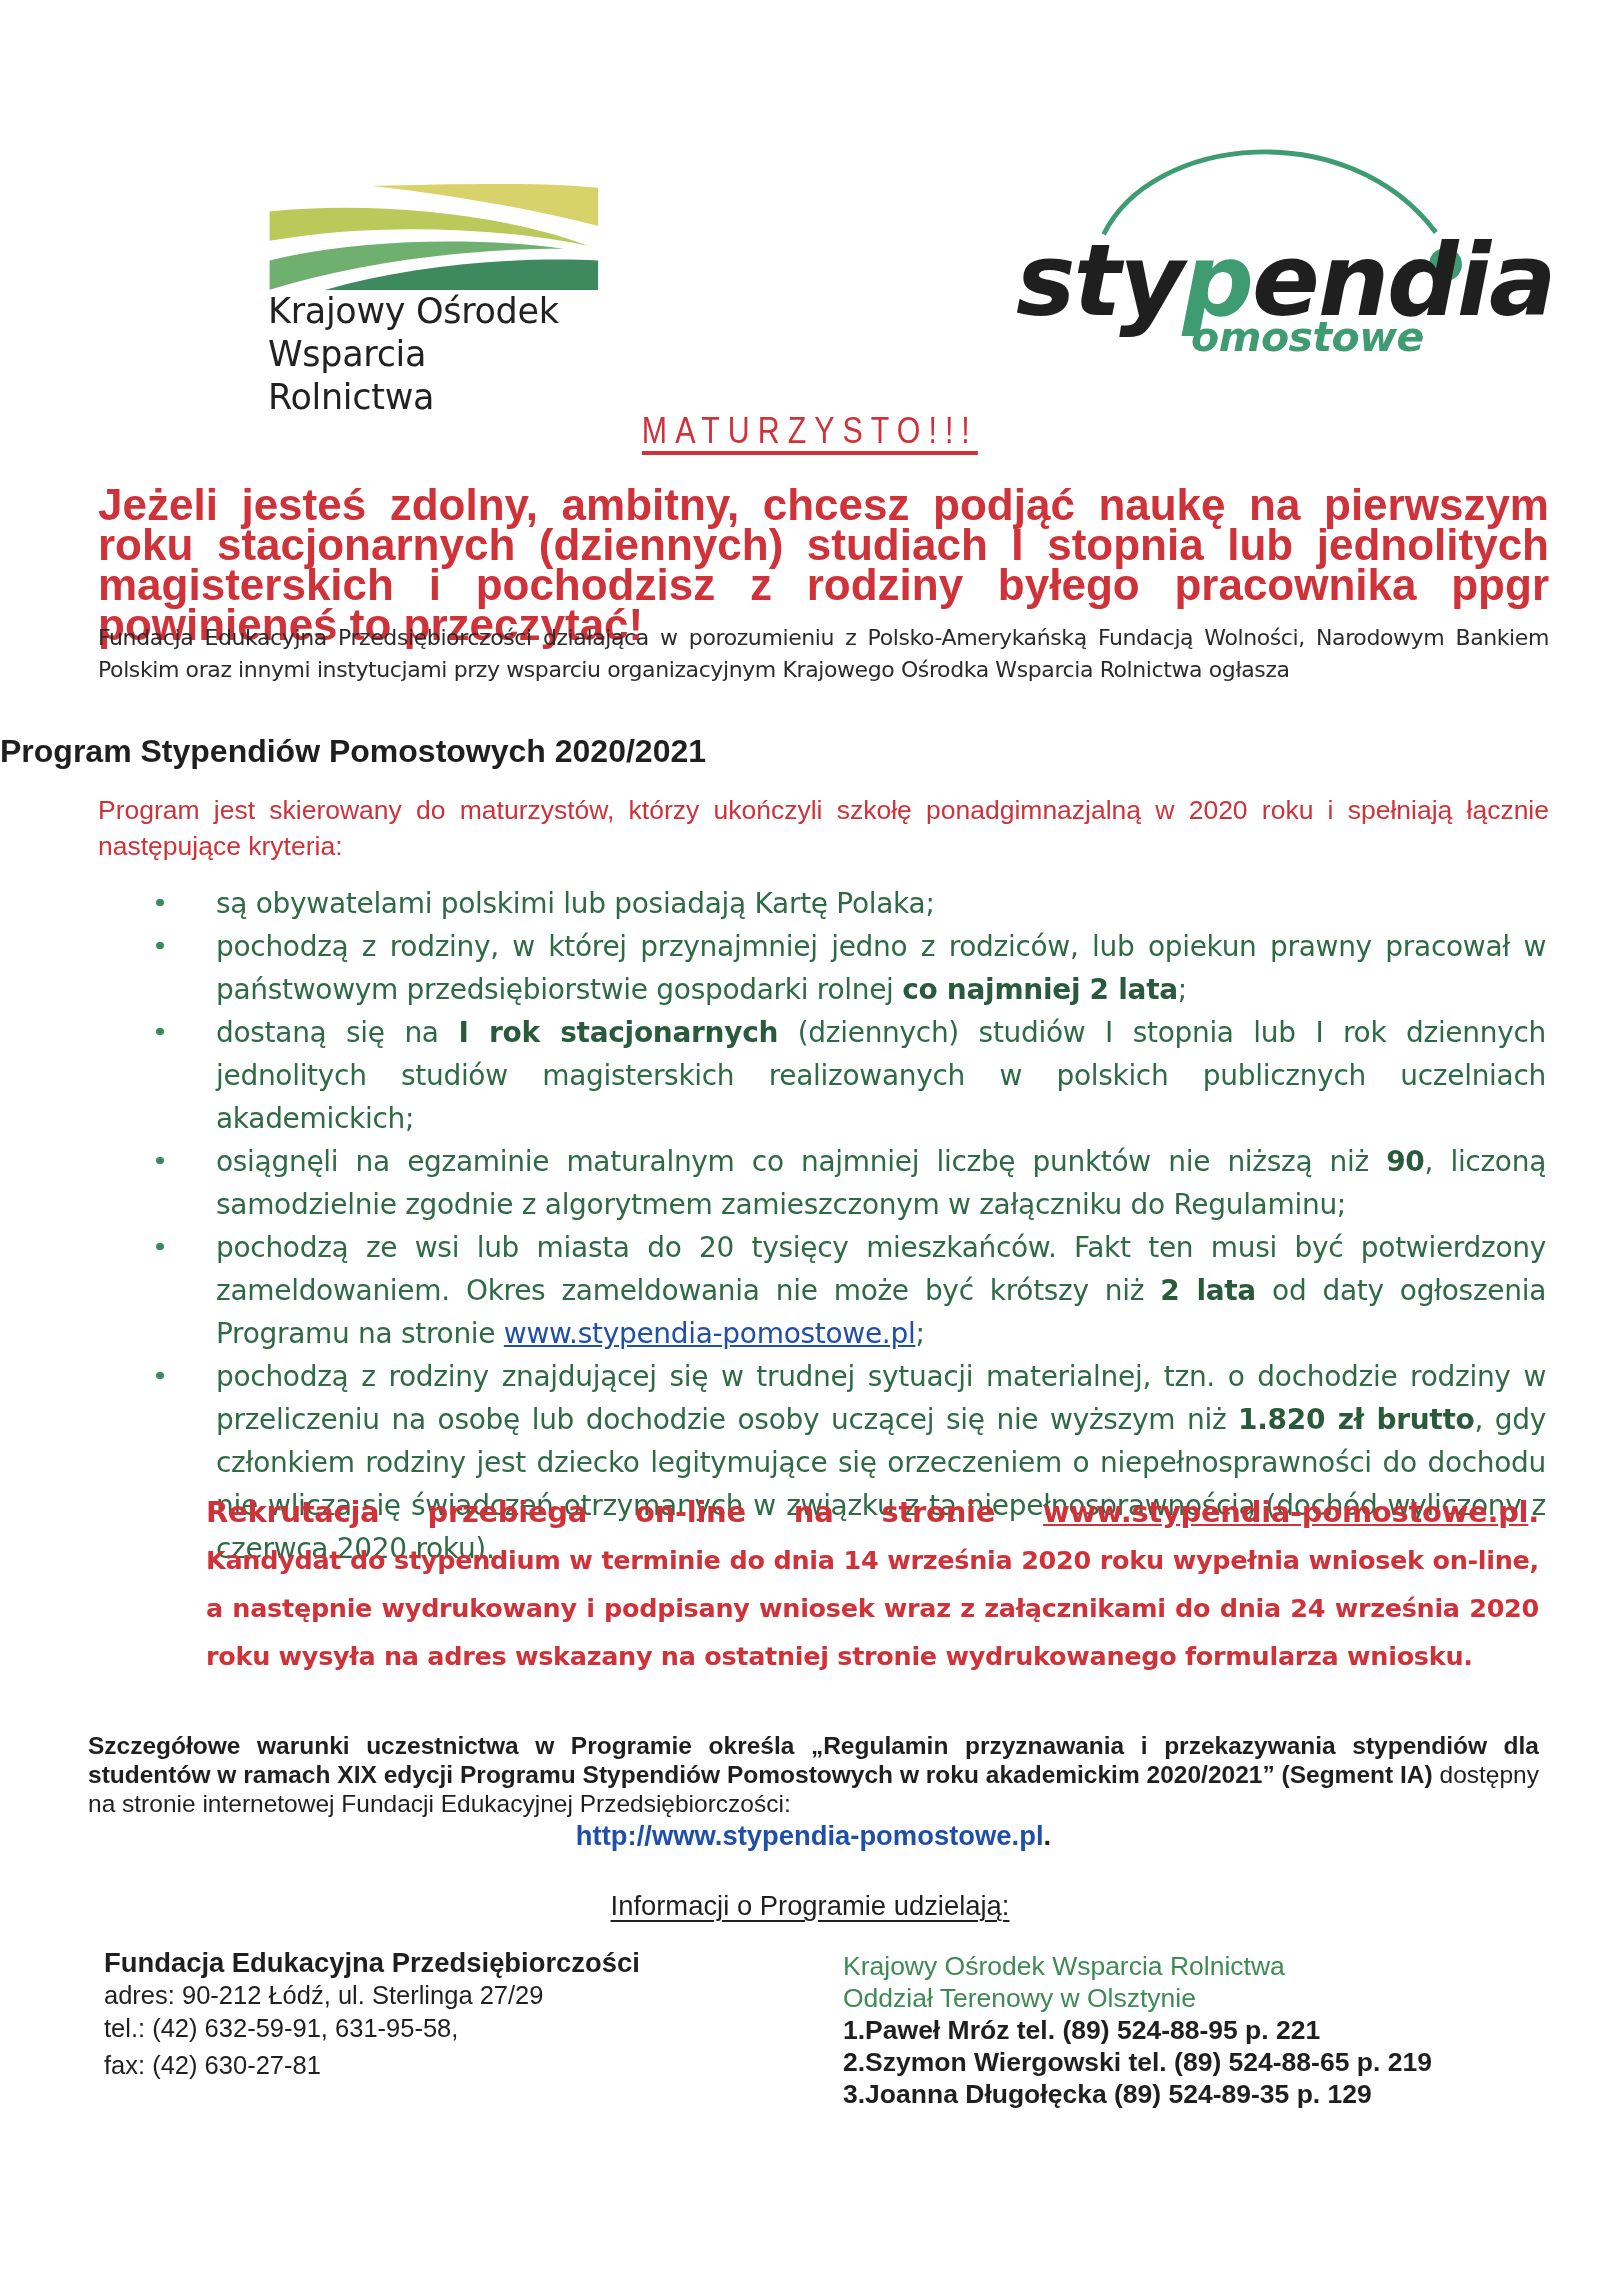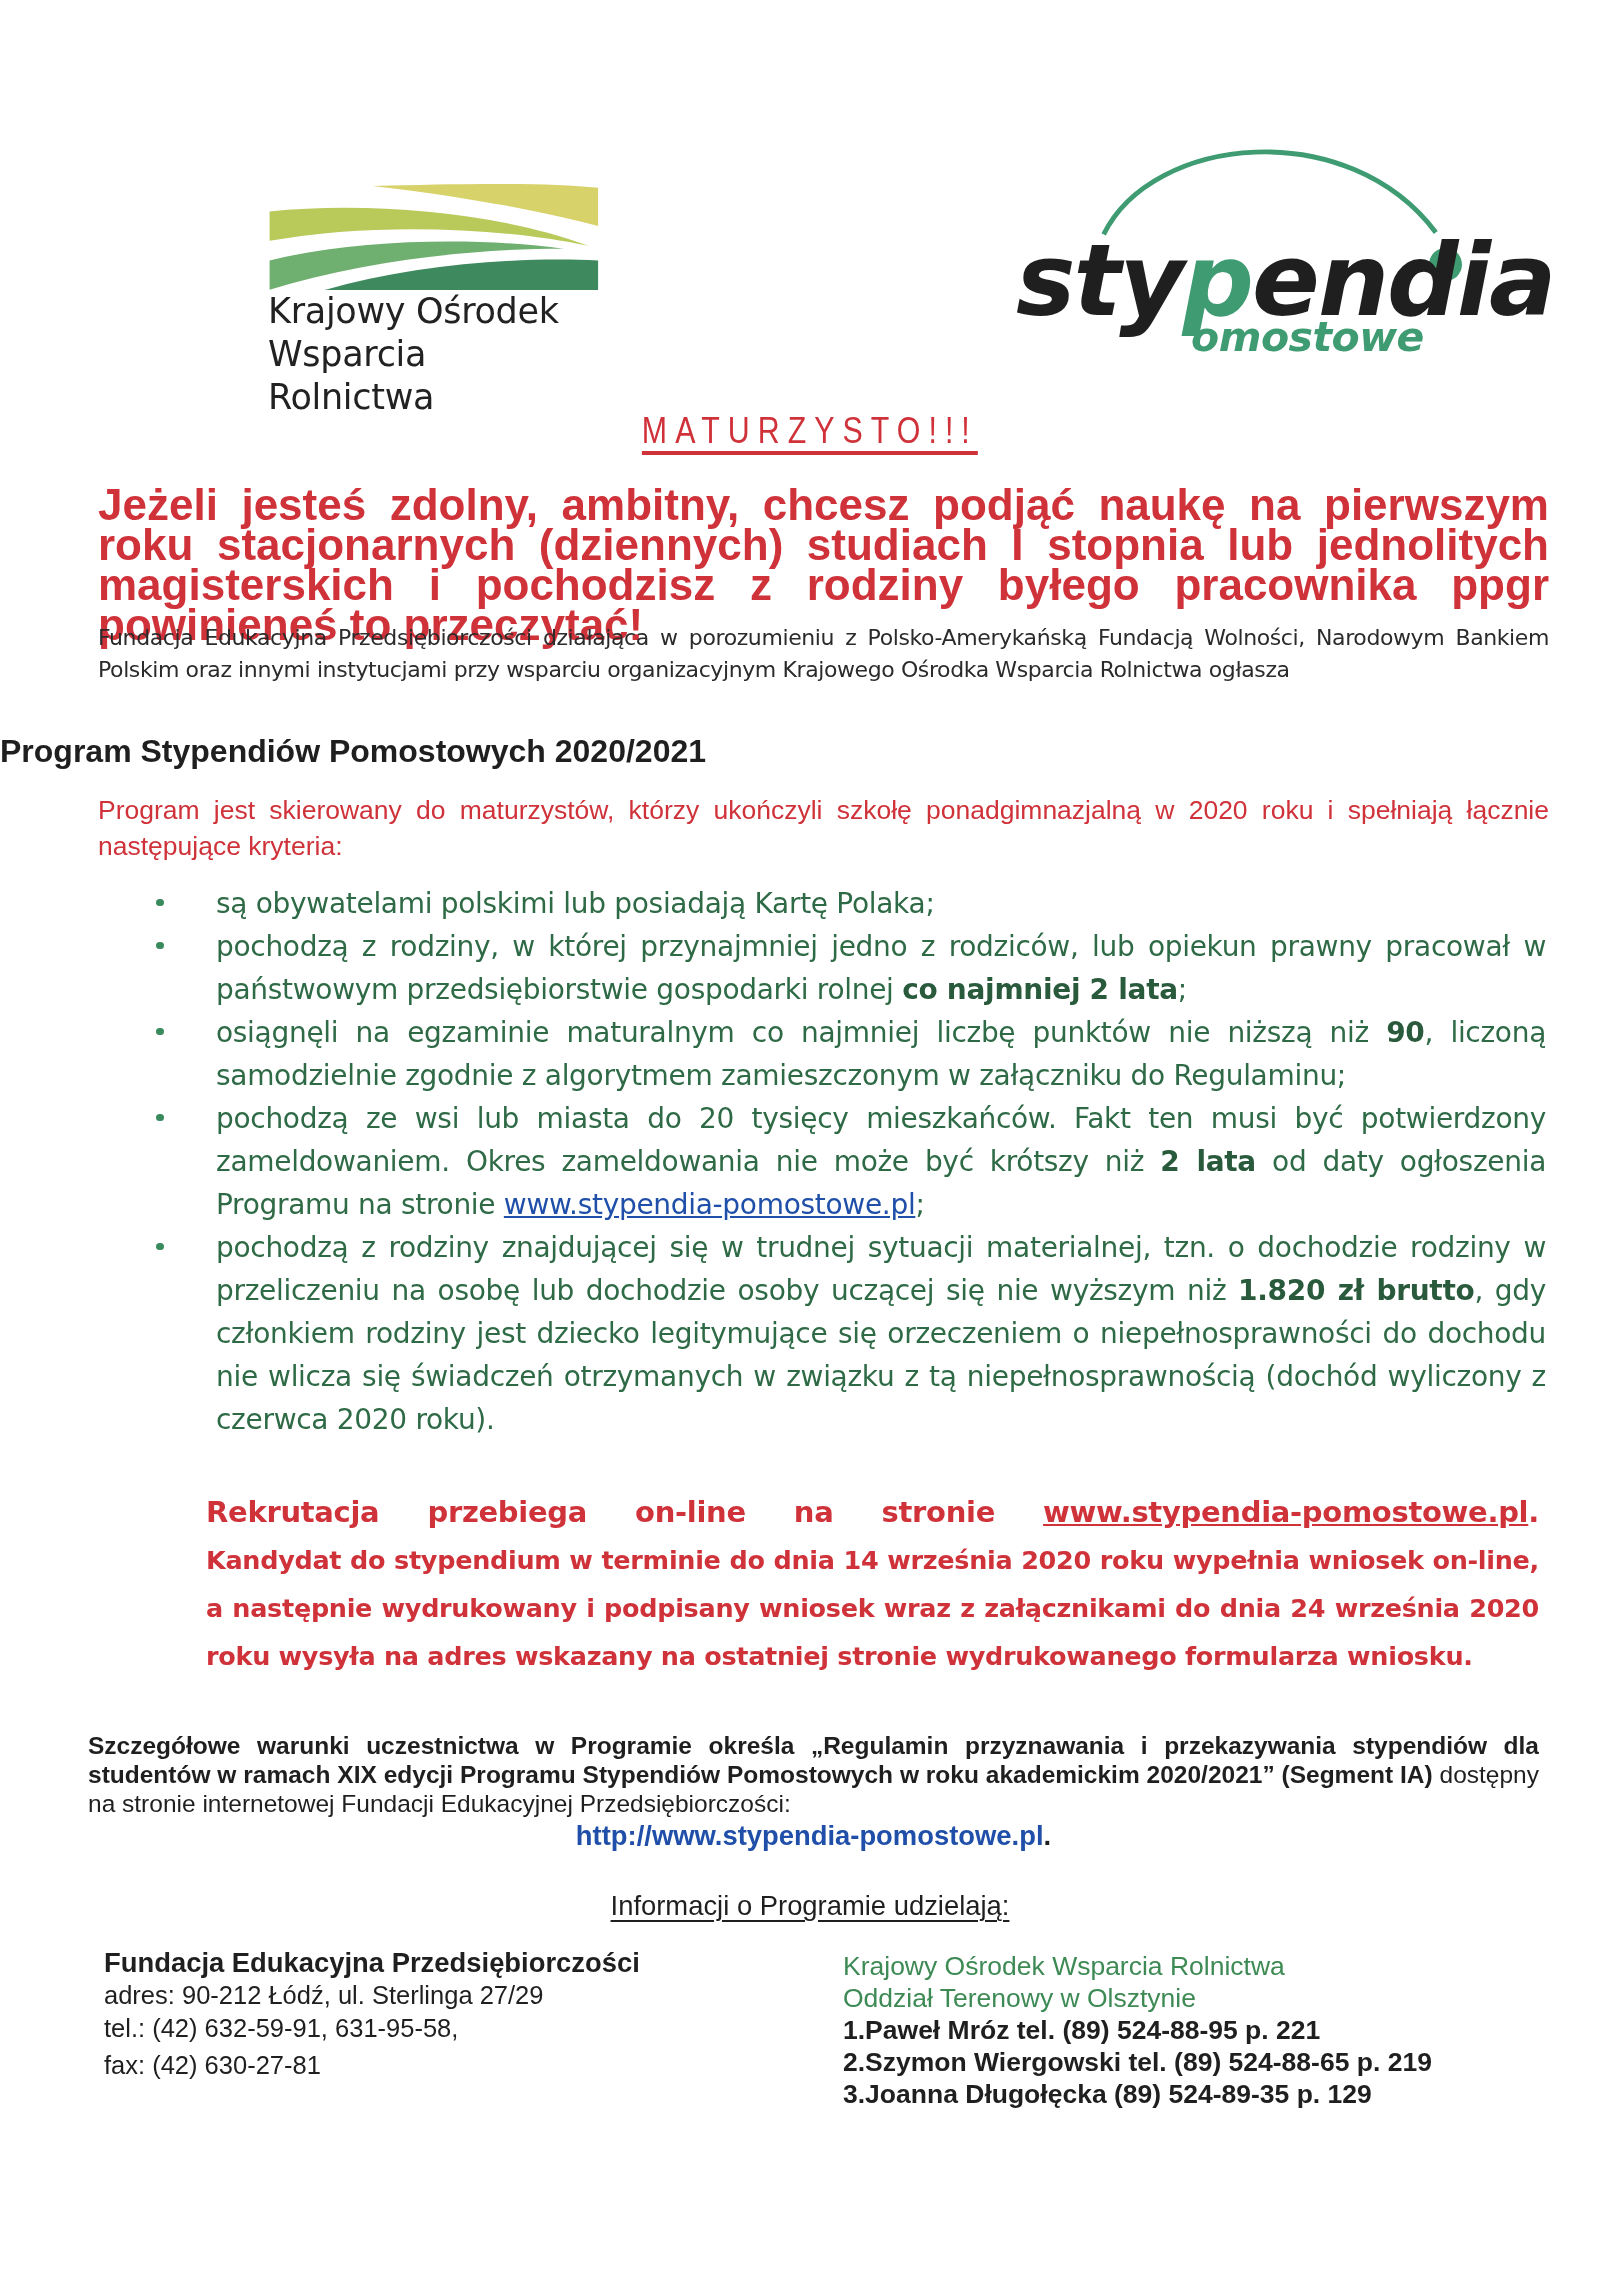--- a/index.html
+++ b/index.html
@@ -89,20 +89,24 @@
   <li>
     <span class="bullet"></span>
     <span>są obywatelami polskimi lub posiadają Kartę Polaka;</span>
   </li>
   <li>
     <span class="bullet"></span>
     <span> pochodzą z rodziny, w której przynajmniej jedno z rodziców, lub opiekun prawny pracował w państwowym przedsiębiorstwie gospodarki rolnej </span><b>co najmniej 2 lata</b><span>;</span>
   </li>
   <li>
     <span class="bullet"></span>
+    <span>dostaną się na </span><b>I rok stacjonarnych</b><span> (dziennych) studiów I stopnia lub I rok dziennych jednolitych studiów magisterskich realizowanych w polskich publicznych uczelniach akademickich;</span>
+  </li>
+  <li>
+    <span class="bullet"></span>
     <span>osiągnęli na egzaminie maturalnym co najmniej liczbę punktów nie niższą niż </span><b>90</b><span>, liczoną samodzielnie zgodnie z algorytmem zamieszczonym w załączniku do Regulaminu;</span>
   </li>
   <li>
     <span class="bullet"></span>
     <span>pochodzą ze wsi lub miasta do 20 tysięcy mieszkańców. Fakt ten musi być potwierdzony zameldowaniem. Okres zameldowania nie może być krótszy niż </span><b>2 lata</b><span> od daty ogłoszenia Programu na stronie </span><a href="#">www.stypendia-pomostowe.pl</a><span>;</span>
   </li>
   <li>
     <span class="bullet"></span>
     <span>pochodzą z rodziny znajdującej się w trudnej sytuacji materialnej, tzn. o dochodzie rodziny w przeliczeniu na osobę lub dochodzie osoby uczącej się nie wyższym niż </span><b>1.820 zł brutto</b><span>, gdy członkiem rodziny jest dziecko legitymujące się orzeczeniem o niepełnosprawności do dochodu nie wlicza się świadczeń otrzymanych w związku z tą niepełnosprawnością (dochód wyliczony z czerwca 2020 roku).</span>
   </li>

